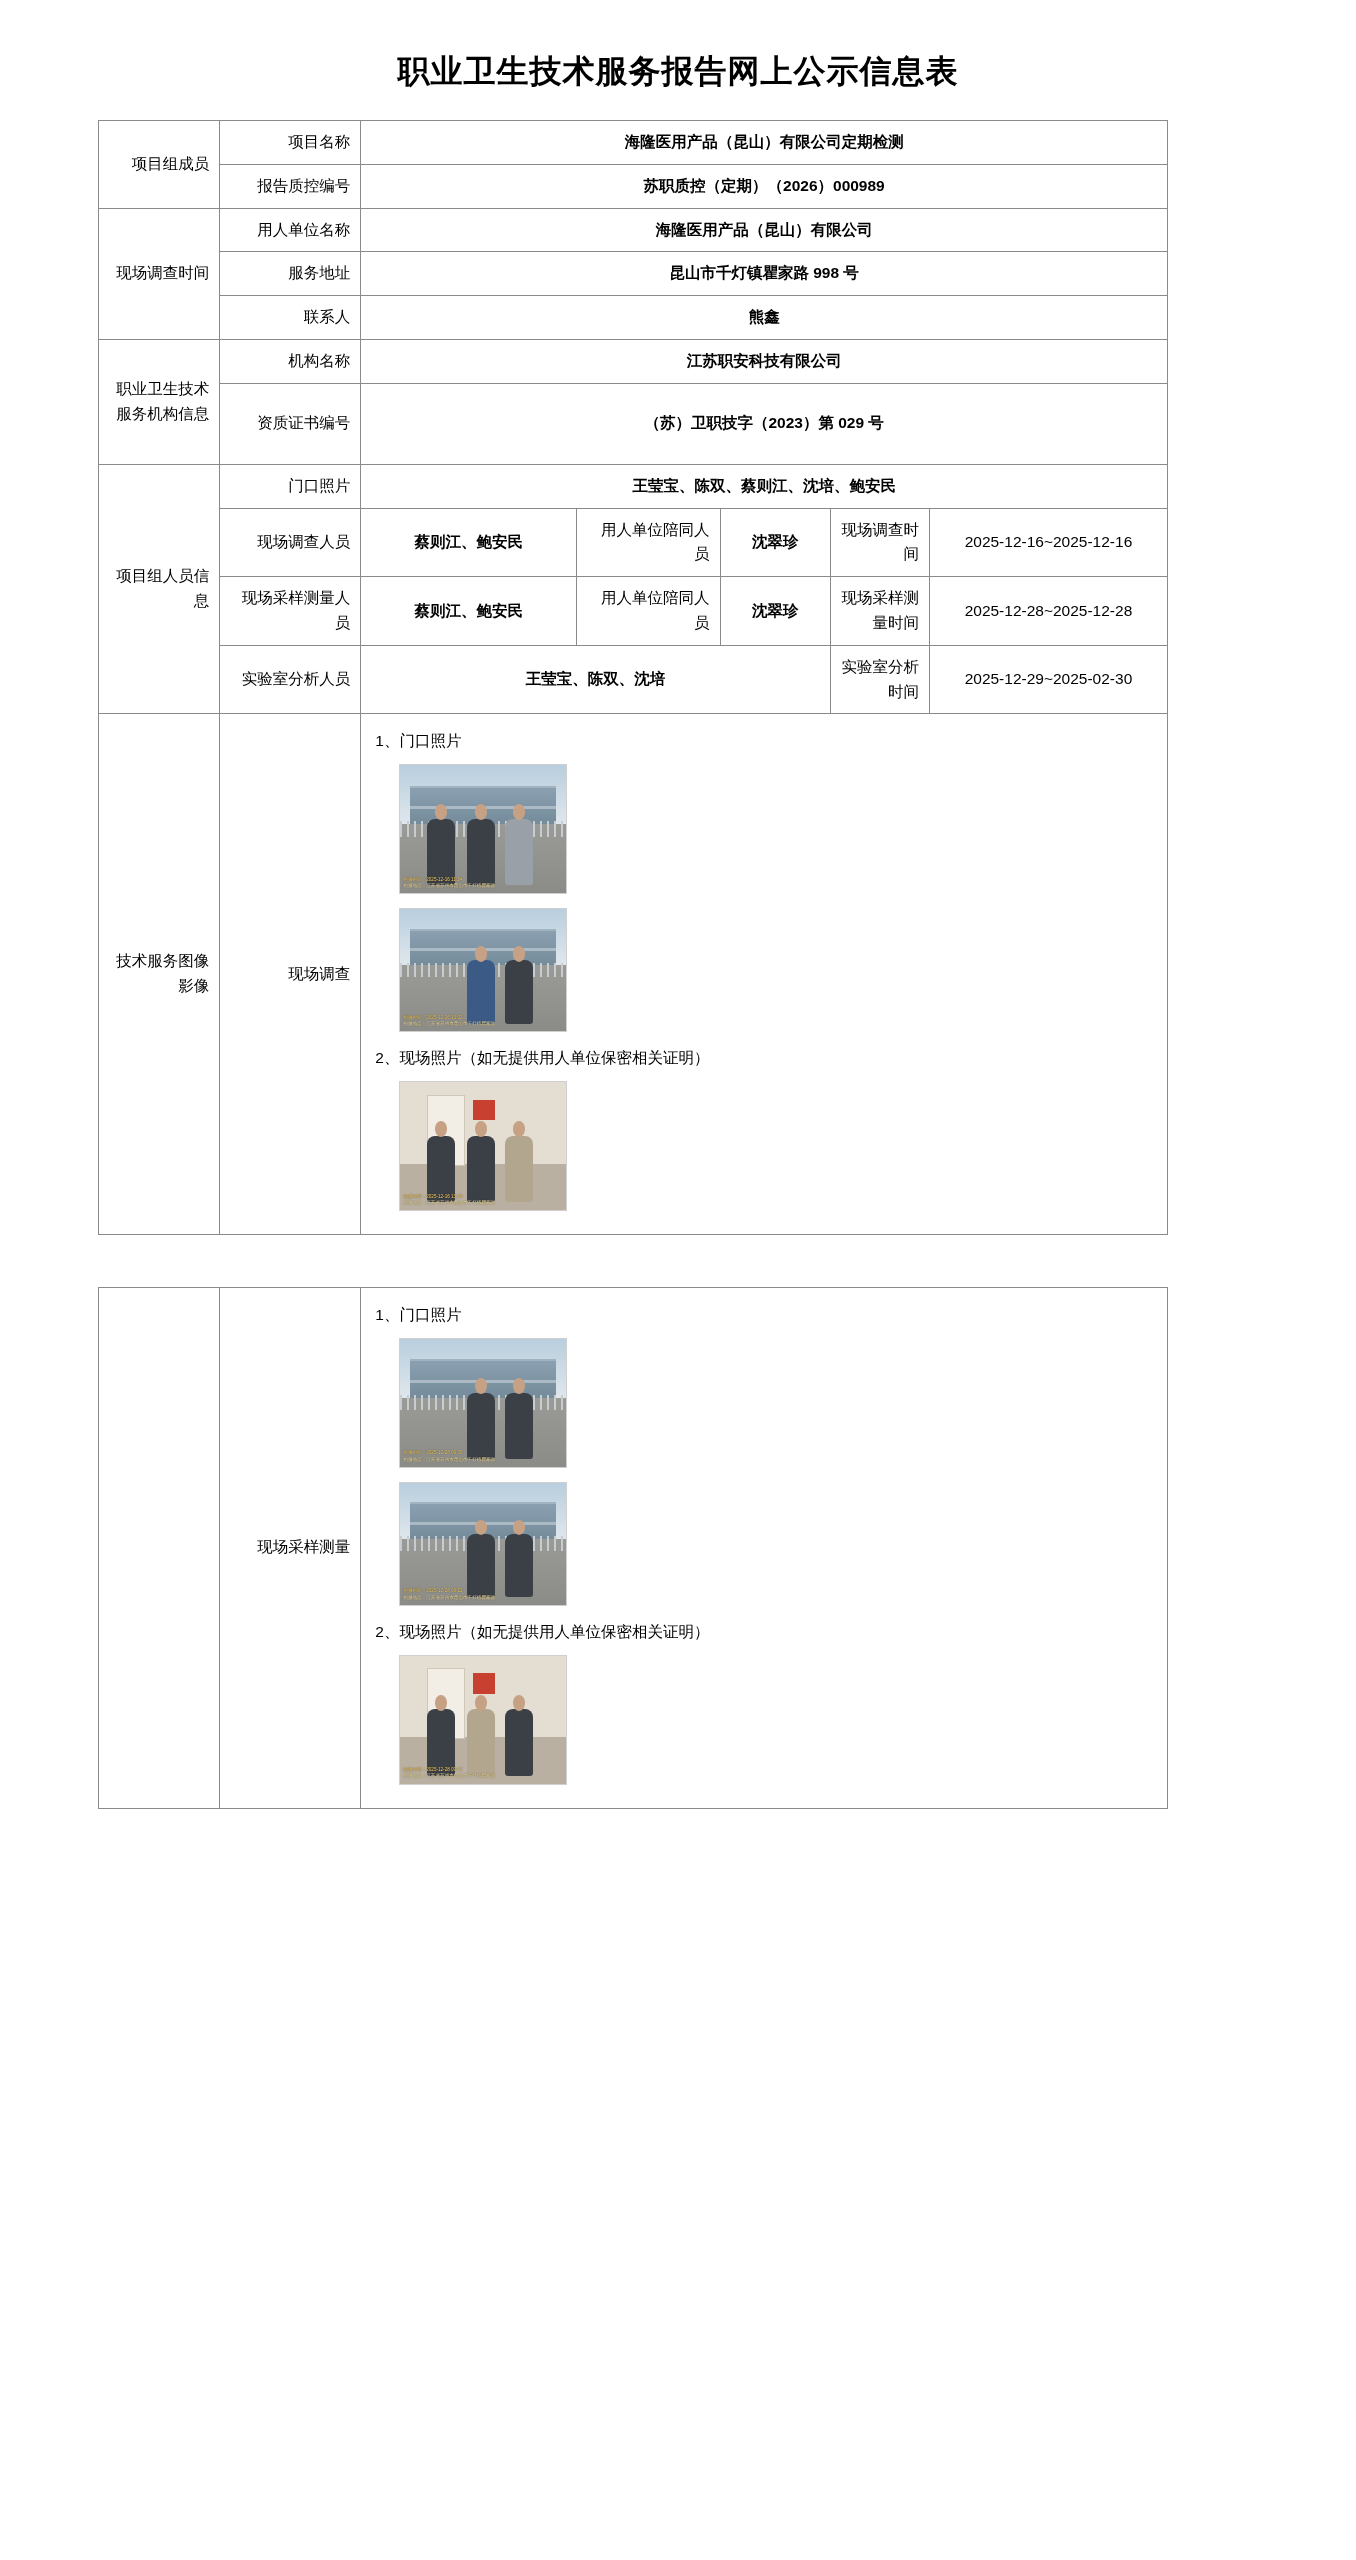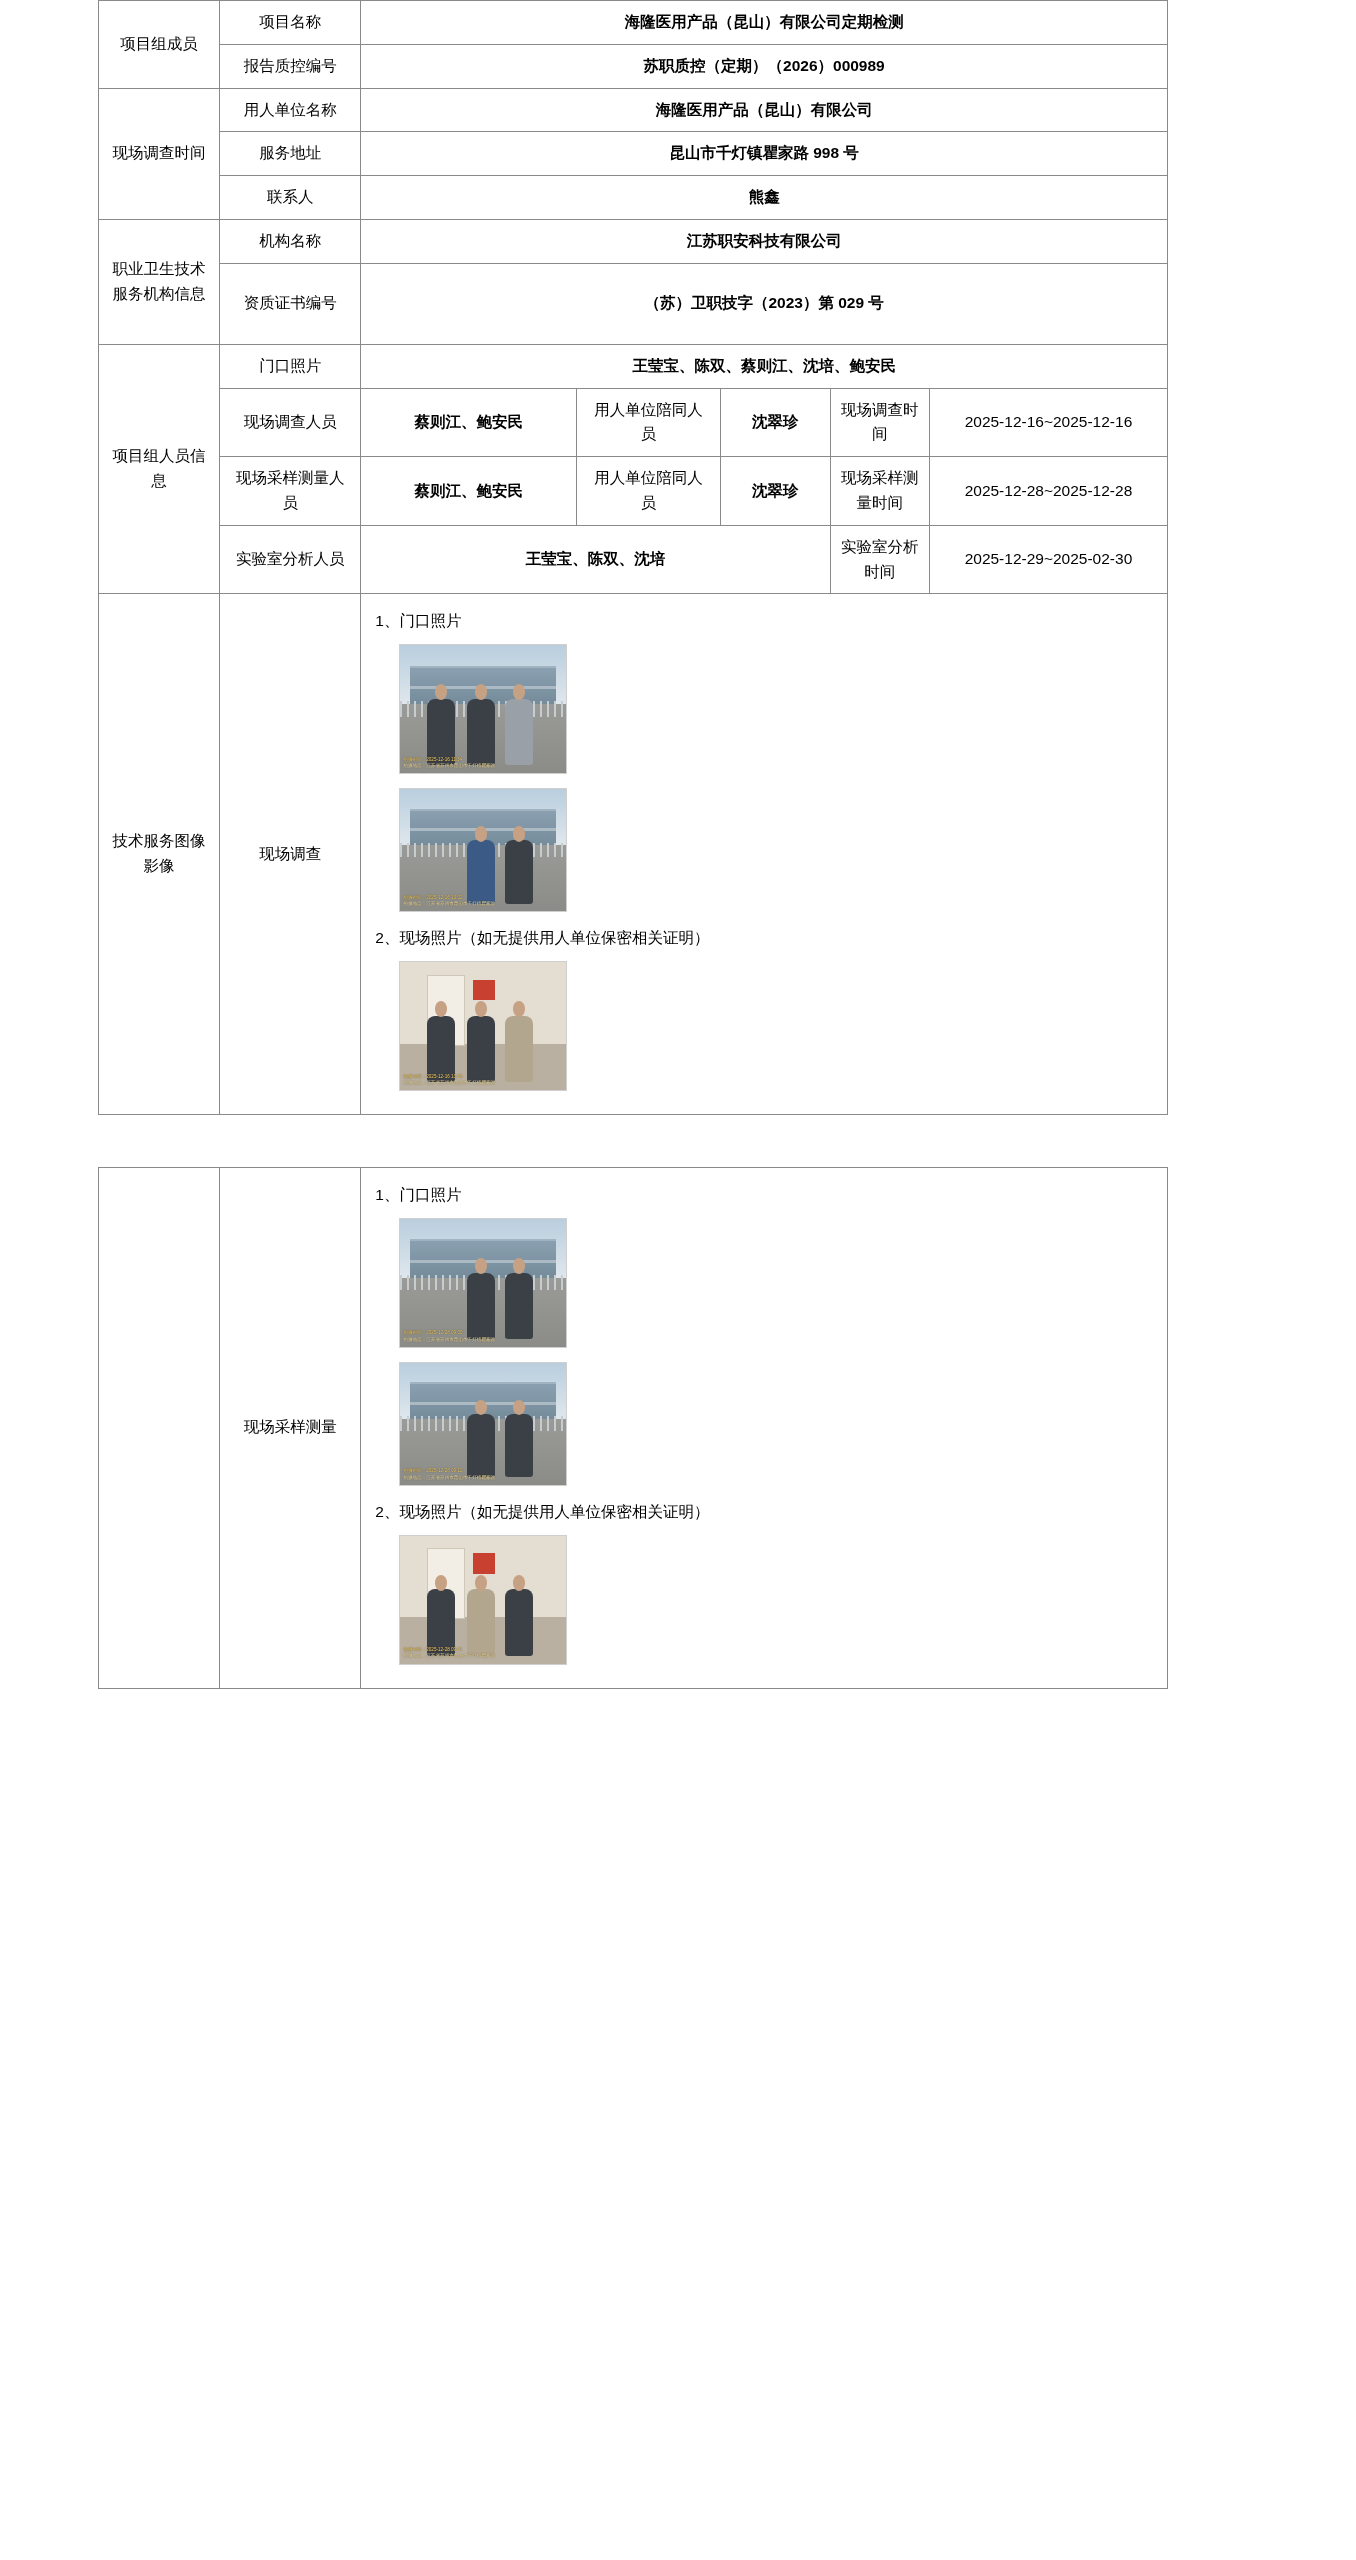--- a/index.html
+++ b/index.html
@@ -33,21 +33,21 @@
   }
   table.main td {
     border: 1px solid #8a8a8a;
     font-size: 15.5px;
     line-height: 1.6;
     padding: 9px 10px;
     vertical-align: middle;
     word-break: break-all;
   }
   td.label-c {
-    text-align: center;
+    text-align: right;
   }
   td.val {
     text-align: center;
     padding-left: 14px;
     font-weight: bold;
   }
   .vcell {
     text-align: center;
   }
   .tight {
@@ -168,20 +168,21 @@
   }
   .page2 {
     margin-top: 26px;
   }
 </style>
 </head>
 <body>
 
 <div class="page">
 
+  <div class="doc-title">职业卫生技术服务报告网上公示信息表</div>
 
   <table class="main">
     <colgroup>
       <col style="width:110px">
       <col style="width:128px">
       <col style="width:196px">
       <col style="width:130px">
       <col style="width:100px">
       <col style="width:90px">
       <col style="width:216px">

